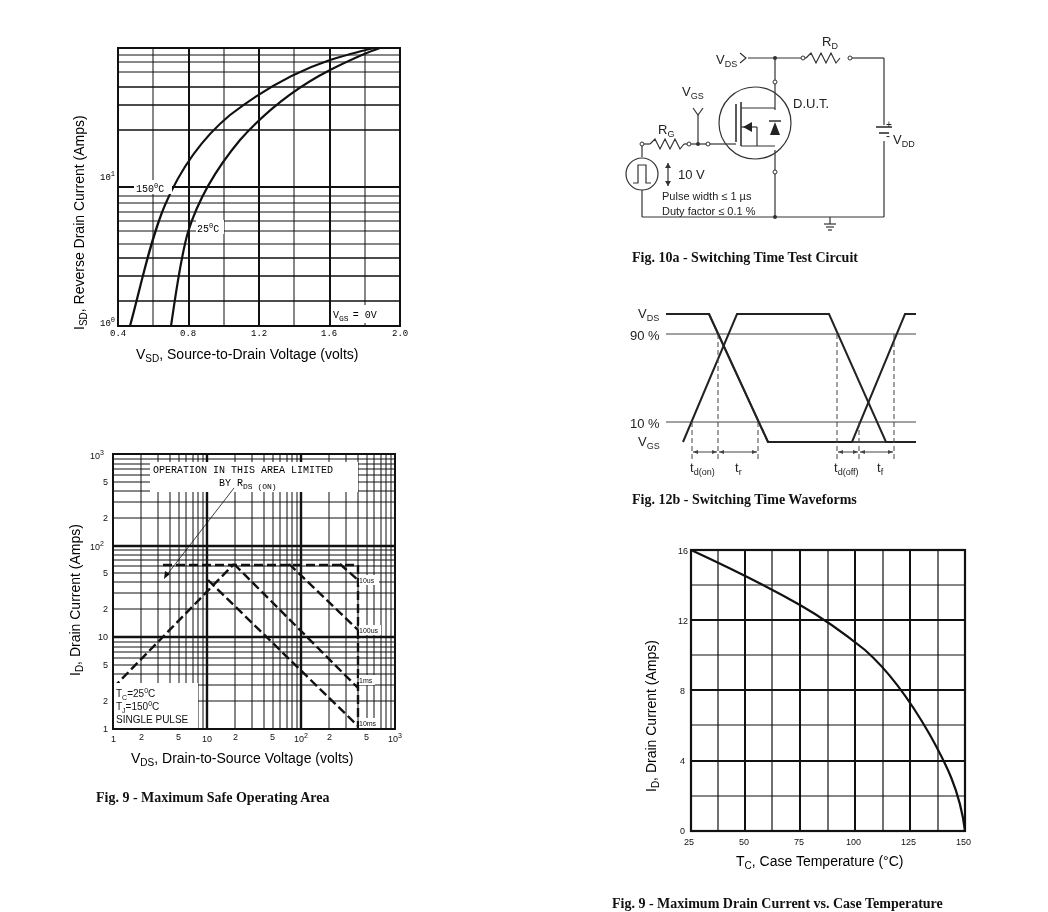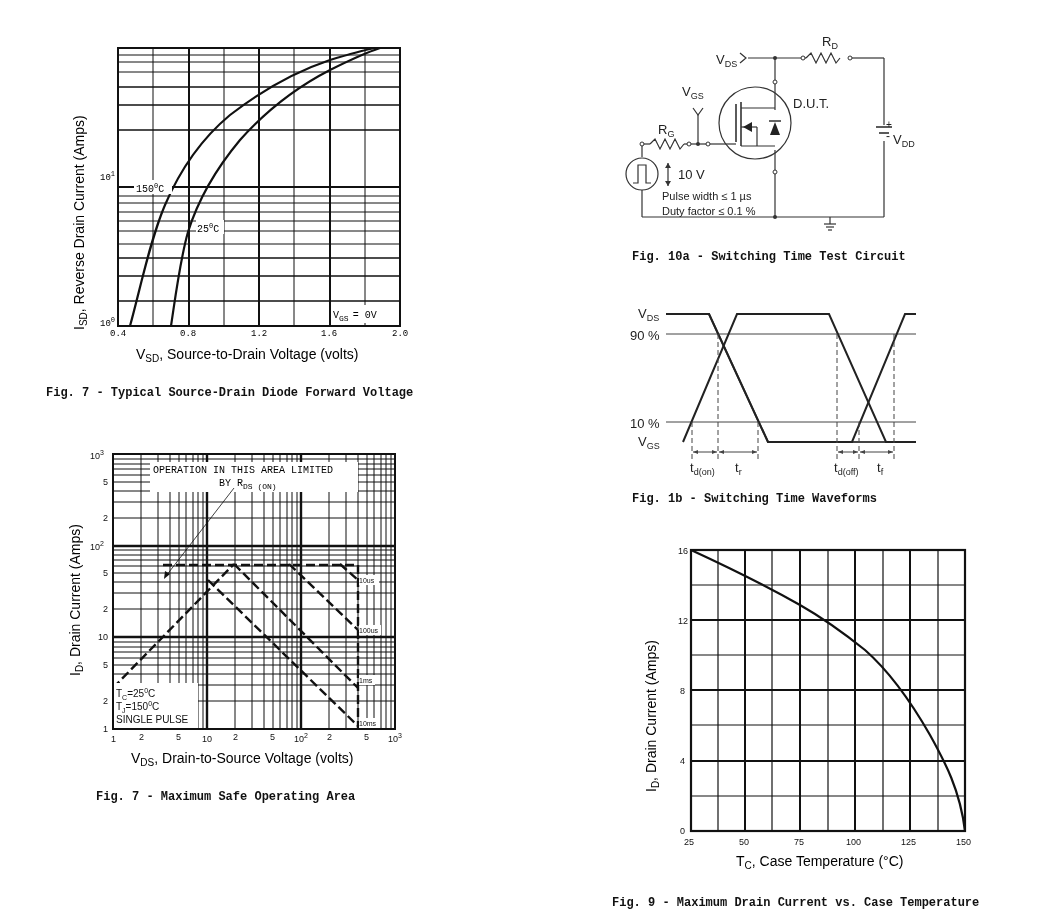--- a/index.html
+++ b/index.html
@@ -1,19 +1,19 @@
 <!DOCTYPE html>
 <html><head>
 <meta charset="utf-8">
 <style>
   html,body{margin:0;padding:0;background:#ffffff;}
   body{width:1048px;height:912px;position:relative;overflow:hidden;font-family:"Liberation Sans",sans-serif;color:#111;}
   .fig{position:absolute;}
   svg{position:absolute;left:0;top:0;overflow:visible;}
-  .caption{position:absolute;font-weight:bold;font-size:12px;white-space:nowrap;font-family:Liberation Mono, monospace;}
+  .caption{position:absolute;font-weight:bold;font-size:14px;white-space:nowrap;font-family:Liberation Serif, serif;}
   svg text{font-family:"Liberation Sans",sans-serif;}
   .mono{font-family:"Liberation Mono",monospace;}
 </style>
 </head>
 <body>
 
 <div class="fig" style="left:0;top:0;width:480px;height:420px;">
   <svg width="480" height="420">
     <g stroke="#111" fill="none">
 
@@ -61,21 +61,20 @@
     <text x="110" y="336" font-size="9" class="mono">0.4</text>
     <text x="180" y="336" font-size="9" class="mono">0.8</text>
     <text x="251" y="336" font-size="9" class="mono">1.2</text>
     <text x="321" y="336" font-size="9" class="mono">1.6</text>
     <text x="392" y="336" font-size="9" class="mono">2.0</text>
 
     <text x="136" y="359" font-size="14"><tspan>V</tspan><tspan font-size="10" dy="3">SD</tspan><tspan dy="-3">, Source-to-Drain Voltage (volts)</tspan></text>
 
     <text transform="translate(84,330) rotate(-90)" font-size="14"><tspan>I</tspan><tspan font-size="10" dy="3">SD</tspan><tspan dy="-3">, Reverse Drain Current (Amps)</tspan></text>
   </svg>
-  <div class="caption" style="left:46px;top:386px;">Fig. 7 - Typical Source-Drain Diode Forward Voltage</div>
 </div>
 
 <div class="fig" style="left:0;top:440px;width:480px;height:380px;">
   <svg width="480" height="380">
     <g stroke="#111" fill="none">
       <rect x="113" y="14" width="282" height="275" stroke-width="2"></rect>
 
       <g stroke-width="1">
         <line x1="141" y1="14" x2="141" y2="289"></line>
         <line x1="158" y1="14" x2="158" y2="289"></line>
@@ -191,21 +190,21 @@
       <text x="233" y="300">2</text>
       <text x="270" y="300">5</text>
       <text x="294" y="302"><tspan>10</tspan><tspan font-size="7" dy="-4">2</tspan></text>
       <text x="327" y="300">2</text>
       <text x="364" y="300">5</text>
       <text x="388" y="302"><tspan>10</tspan><tspan font-size="7" dy="-4">3</tspan></text>
     </g>
     <text x="131" y="323" font-size="14"><tspan>V</tspan><tspan font-size="10" dy="3">DS</tspan><tspan dy="-3">, Drain-to-Source Voltage (volts)</tspan></text>
     <text transform="translate(80,236) rotate(-90)" font-size="14"><tspan>I</tspan><tspan font-size="10" dy="3">D</tspan><tspan dy="-3">, Drain Current (Amps)</tspan></text>
   </svg>
-  <div class="caption" style="left:96px;top:350px;">Fig. 7 - Maximum Safe Operating Area</div>
+  <div class="caption" style="left:96px;top:350px;">Fig. 9 - Maximum Safe Operating Area</div>
 </div>
 
 <div class="fig" style="left:600px;top:20px;width:440px;height:260px;">
   <svg width="440" height="260">
     <g stroke="#333" fill="none" stroke-width="1.2">
 
       <line x1="148" y1="38" x2="203" y2="38"></line>
       <polyline points="140,33 146,38 140,43"></polyline>
       <line x1="203" y1="38" x2="206" y2="38"></line>
       <polyline points="206,38 211,33 216,43 221,33 226,43 231,33 236,43 240,38"></polyline>
@@ -334,21 +333,21 @@
       <text x="18" y="28"><tspan>V</tspan><tspan font-size="9" dy="3">DS</tspan></text>
       <text x="10" y="50">90 %</text>
       <text x="10" y="138">10 %</text>
       <text x="18" y="156"><tspan>V</tspan><tspan font-size="9" dy="3">GS</tspan></text>
       <text x="70" y="182"><tspan>t</tspan><tspan font-size="9" dy="3">d(on)</tspan></text>
       <text x="115" y="182"><tspan>t</tspan><tspan font-size="9" dy="3">r</tspan></text>
       <text x="214" y="182"><tspan>t</tspan><tspan font-size="9" dy="3">d(off)</tspan></text>
       <text x="257" y="182"><tspan>t</tspan><tspan font-size="9" dy="3">f</tspan></text>
     </g>
   </svg>
-  <div class="caption" style="left:12px;top:202px;">Fig. 1b - Switching Time Waveforms</div>
+  <div class="caption" style="left:12px;top:202px;">Fig. 12b - Switching Time Waveforms</div>
 </div>
 
 <div class="fig" style="left:600px;top:530px;width:448px;height:382px;">
   <svg width="448" height="382">
     <g stroke="#111" fill="none">
       <rect x="91" y="20" width="274" height="281" stroke-width="2.2"></rect>
       <g stroke-width="2">
         <line x1="145" y1="20" x2="145" y2="301"></line>
         <line x1="200" y1="20" x2="200" y2="301"></line>
         <line x1="255" y1="20" x2="255" y2="301"></line>

